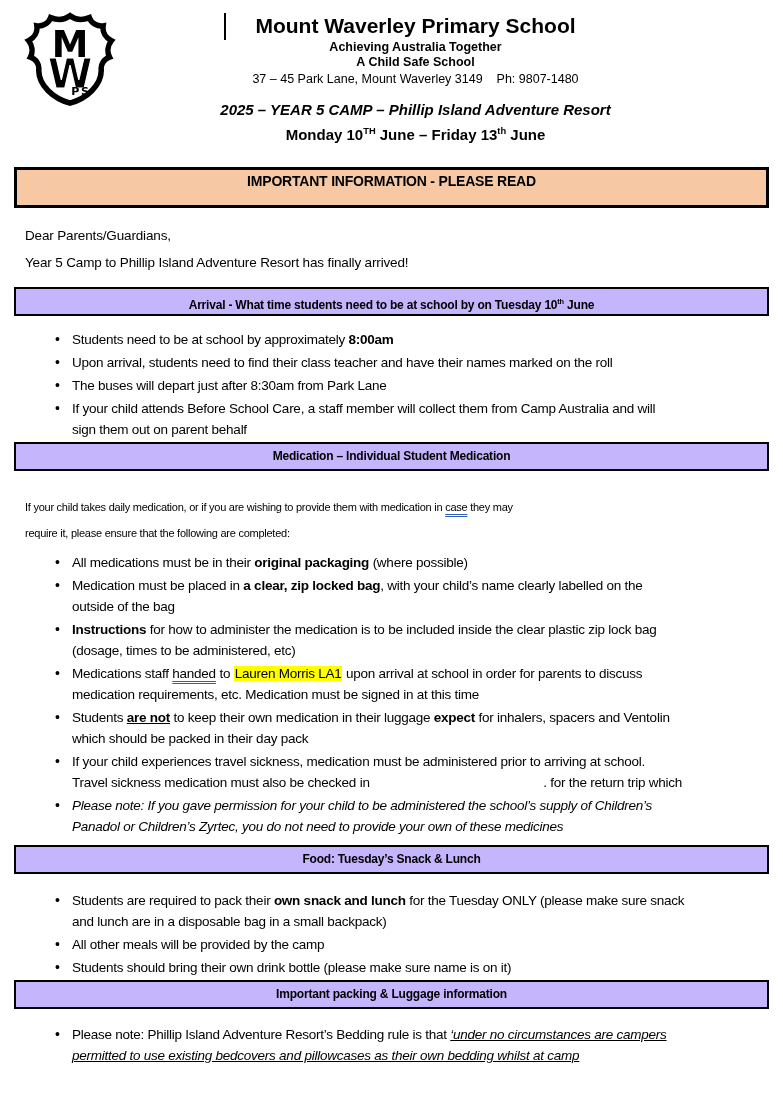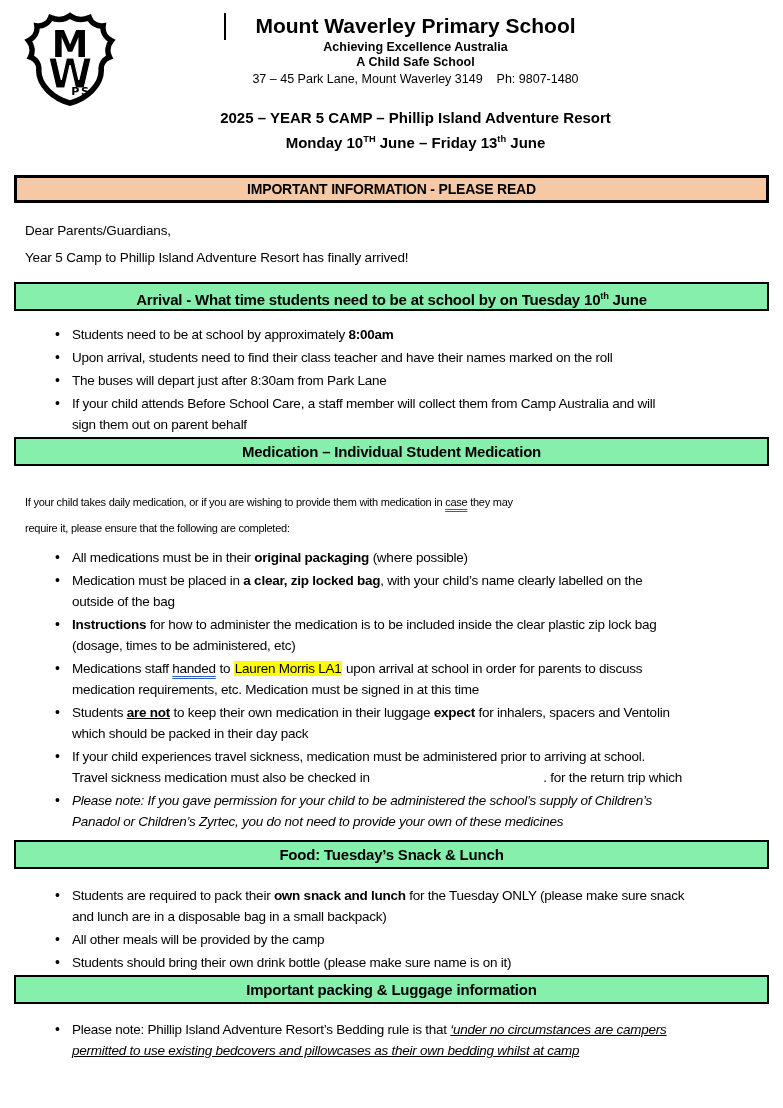--- a/index.html
+++ b/index.html
@@ -14,28 +14,28 @@
   .hl{background:#FFFF00;padding:0 1px;}
   .gram{text-decoration:underline double #2E5FBE;text-underline-offset:3px;}
   .sup{vertical-align:super;font-size:62%;}
   .gap{display:inline-block;height:1px;}
   
   header{text-align:center;padding-top:12px;padding-left:48px;}
   .school-name{font-size:21px;line-height:28px;font-weight:bold;margin:0;}
   .motto{font-size:12.5px;line-height:15px;font-weight:bold;}
   .address{font-size:12.5px;line-height:17px;margin-top:1px;}
   .camp-title{font-size:15px;line-height:20px;font-weight:bold;}
-  .camp-title.first{margin-top:20px;}
+  .camp-title.first{margin-top:12px;font-style:italic;}
   .camp-title.second{line-height:22px;}
   .caret{position:absolute;left:224px;top:13px;width:2px;height:27px;background:#000;}
   .logo{position:absolute;left:24px;top:12px;width:92px;height:94px;}
   
   .banner{margin:0 14px;text-align:center;font-weight:bold;box-sizing:border-box;letter-spacing:-0.2px;}
-  .banner.accent{margin-top:21px;border:3px solid #000;background:#F6C9A4;height:28px;line-height:22px;font-size:14px;}
-  .banner.gray{border:2px solid #000;background:#86efac;height:29px;line-height:25px;font-size:15px;}
+  .banner.accent{margin-top:21px;border:3px solid #000;background:#F6C9A4;height:41px;line-height:22px;font-size:14px;}
+  .banner.gray{border:2px solid #000;background:#c4b5fd;height:29px;line-height:25px;font-size:12px;}
   #banner-arrival{margin-top:11px;}
   #banner-medication{margin-top:1px;}
   #banner-food{margin-top:8px;}
   #banner-packing{margin-top:2px;}
   
   .intro{margin:14px 25px 0 25px;font-size:13.5px;line-height:27px;letter-spacing:-0.15px;white-space:nowrap;}
   .para{margin:23px 25px 0 25px;font-size:11px;line-height:26px;letter-spacing:-0.25px;white-space:nowrap;}
   ul.blist{list-style:none;margin:0;padding:0 12px 0 72px;font-size:13.5px;letter-spacing:-0.25px;}
   ul.blist li{position:relative;line-height:21px;margin-bottom:2px;white-space:nowrap;}
   ul.blist li::before{content:"\2022";position:absolute;left:-17px;top:0;font-size:14px;}
@@ -55,21 +55,21 @@
       <text x="50" y="48" font-size="40" font-weight="bold" text-anchor="middle" fill="#000" font-family="DejaVu Sans, sans-serif">M</text>
       <text x="50" y="82" font-size="44" font-weight="bold" text-anchor="middle" fill="#000" stroke="#fff" stroke-width="1.2" font-family="DejaVu Sans, sans-serif">W</text>
       <text x="62" y="89" font-size="12" font-weight="bold" text-anchor="middle" fill="#000" letter-spacing="2" font-family="DejaVu Sans, sans-serif">PS</text>
     </svg>
   </div>
 
   <div class="caret"></div>
 
   <header>
     <h1 class="school-name">Mount Waverley Primary School</h1>
-    <div class="motto">Achieving Excellence Australia</div>
+    <div class="motto">Achieving Australia Together</div>
     <div class="motto">A Child Safe School</div>
     <div class="address">37 – 45 Park Lane, Mount Waverley 3149&nbsp;&nbsp;&nbsp;&nbsp;Ph: 9807-1480</div>
     <div class="camp-title first">2025 – YEAR 5 CAMP – Phillip Island Adventure Resort</div>
     <div class="camp-title second"><span>Monday 10</span><span class="sup">TH</span><span> June – Friday 13</span><span class="sup">th</span><span> June</span></div>
   </header>
 
   <div class="banner accent" id="banner-important">IMPORTANT INFORMATION - PLEASE READ</div>
 
   <div class="intro">
     <div>Dear Parents/Guardians,</div>

